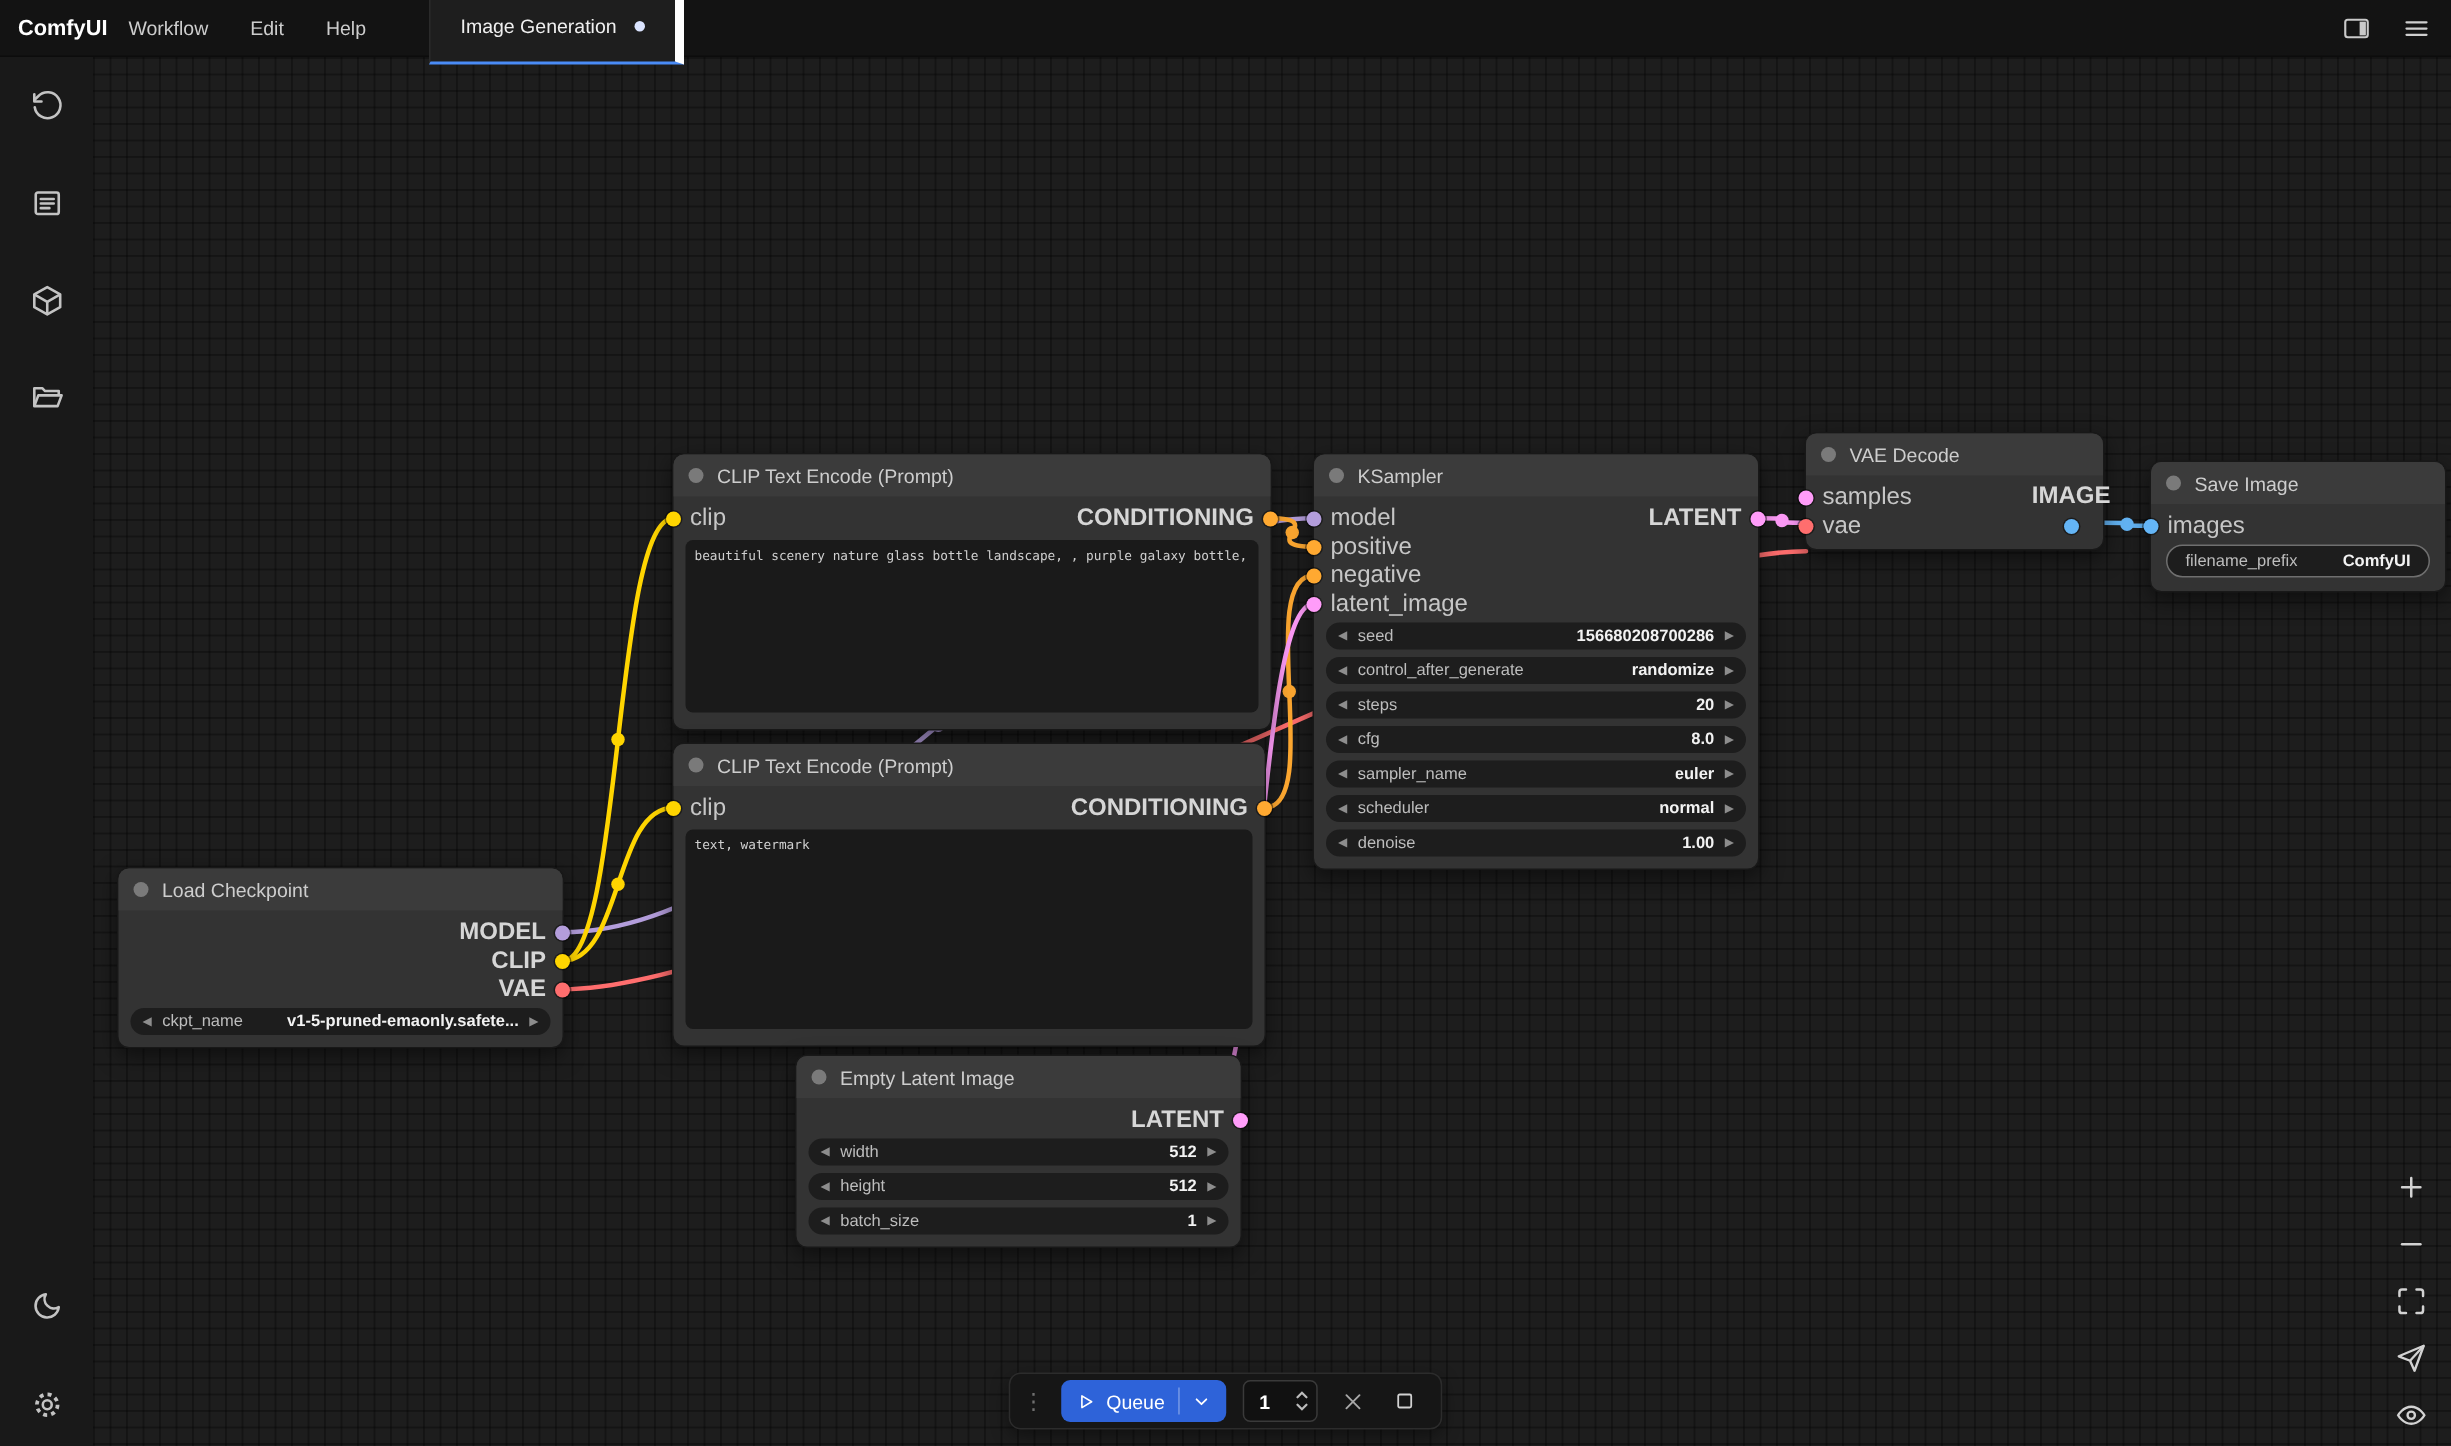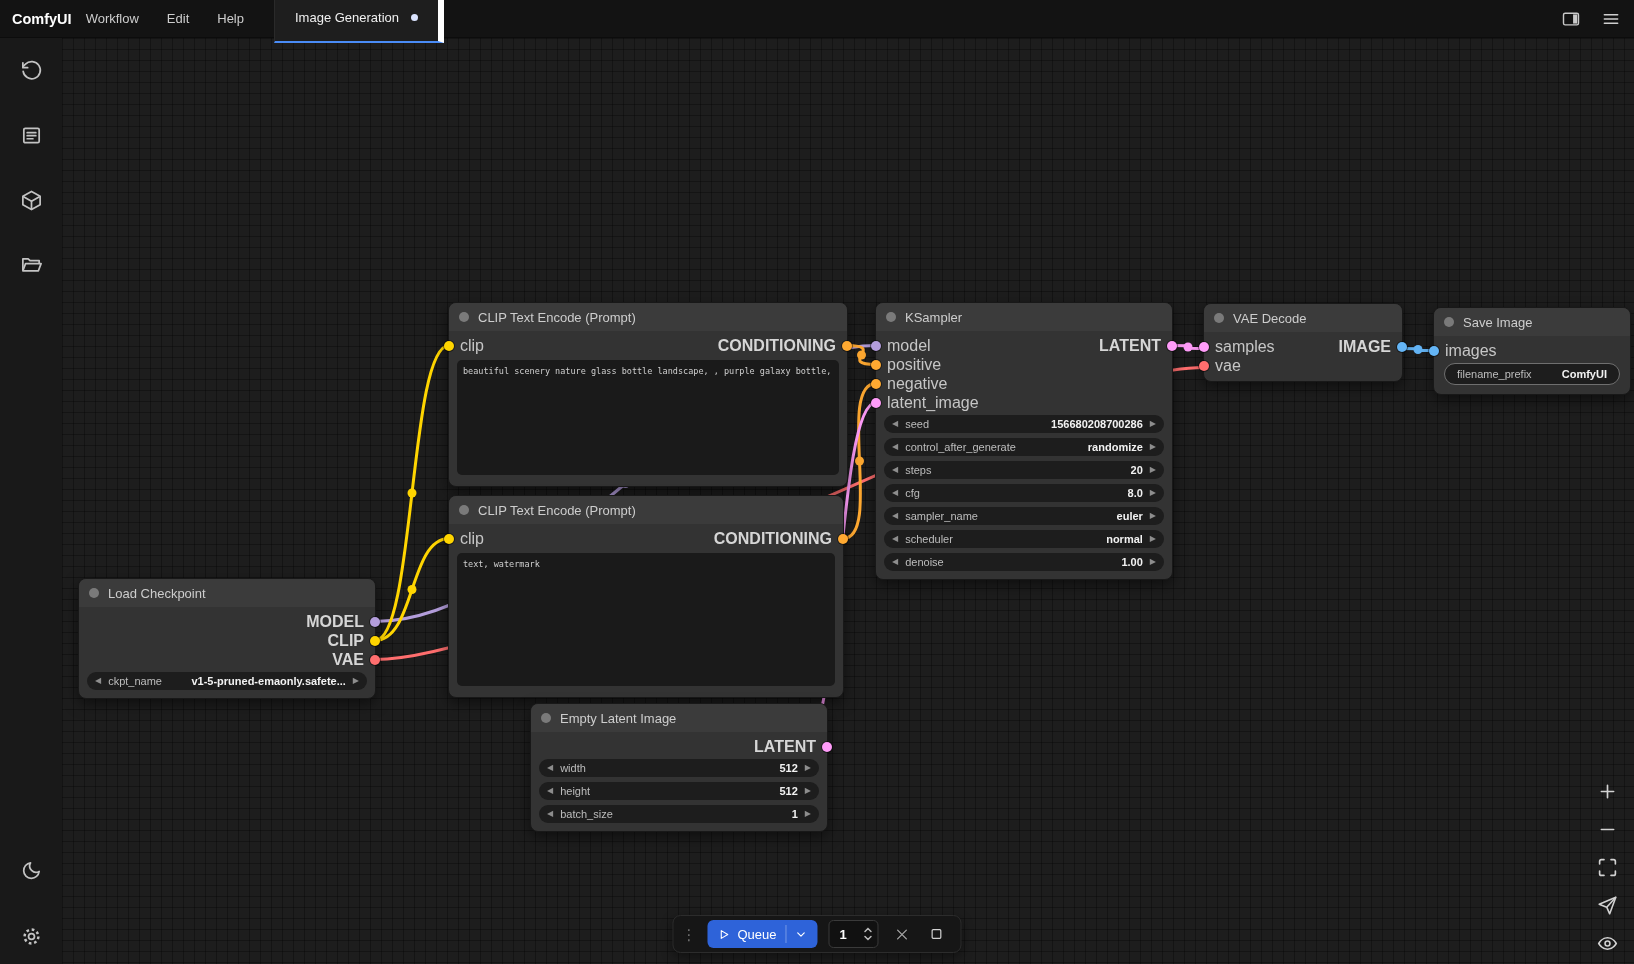--- a/index.html
+++ b/index.html
@@ -4,21 +4,21 @@
 <title>ComfyUI</title>
 <style>
   *{box-sizing:border-box;margin:0;padding:0;}
   html,body{width:1634px;height:964px;overflow:hidden;background:#131313;
     font-family:"Liberation Sans","DejaVu Sans",sans-serif;color:#cfcfcf;}
 
   
   .topbar{position:absolute;left:0;top:0;width:1634px;height:38px;background:#131313;
     display:flex;align-items:center;z-index:50;border-bottom:1px solid #0c0c0c;}
   .logo{font-size:14.5px;font-weight:bold;color:#ffffff;padding:0 14px 0 12px;}
-  .menus{display:flex;align-items:center;gap:28px;margin-right:30px;}
+  .menus{display:flex;align-items:center;gap:28px;margin-right:42px;}
   .menu{font-size:13px;color:#cdcdcd;cursor:pointer;}
   .tab{height:48px;display:flex;align-items:center;gap:12px;padding:0 20px;
     background:#1e1e1e;border-left:1px solid #2a2a2a;border-right:6px solid #ffffff;
     border-bottom:2px solid var(--accent,#4a8cf7);}
   .tab-label{font-size:13px;color:#f0f0f0;}
   .moddot{width:7px;height:7px;border-radius:50%;background:#dbe4ff;}
   .tbspacer{flex:1;}
   .tbicon{width:34px;height:30px;display:grid;place-items:center;color:#c9c9c9;margin-right:6px;cursor:pointer;background:none;border:none;}
 
   
@@ -343,36 +343,36 @@
             <span class="warr">▶</span>
           </div>
           <div class="widget">
             <span class="warr">◀</span>
             <span class="wlabel">denoise</span>
             <span class="wval">1.00</span>
             <span class="warr">▶</span>
           </div>
         </div>
       </div>
-      <div class="node" style="left: 1141px; top: 265px; width: 200px;">
+      <div class="node" style="left: 1141px; top: 250px; width: 200px;">
         <div class="nhead">
           <span class="ndot"></span>
           <span class="ntitle">VAE Decode</span>
         </div>
         <div class="nbody">
           <div class="slots" style="height: 38px;">
             <div class="slot sin" style="top: 0px;">
               <span class="pdot" style="background: rgb(255, 156, 249);"></span>
               <span class="plabel">samples</span>
             </div>
             <div class="slot sin" style="top: 19px;">
               <span class="pdot" style="background: rgb(255, 110, 110);"></span>
               <span class="plabel">vae</span>
             </div>
-            <div class="slot sout" style="top: 0px;">
+            <div class="slot sout" style="top: 0px; flex-direction: column;">
               <span class="plabel pout">IMAGE</span>
               <span class="pdot" style="background: rgb(100, 181, 246);"></span>
             </div>
           </div>
         </div>
       </div>
       <div class="node" style="left: 1371px; top: 269px; width: 198px;">
         <div class="nhead">
           <span class="ndot"></span>
           <span class="ntitle">Save Image</span>

